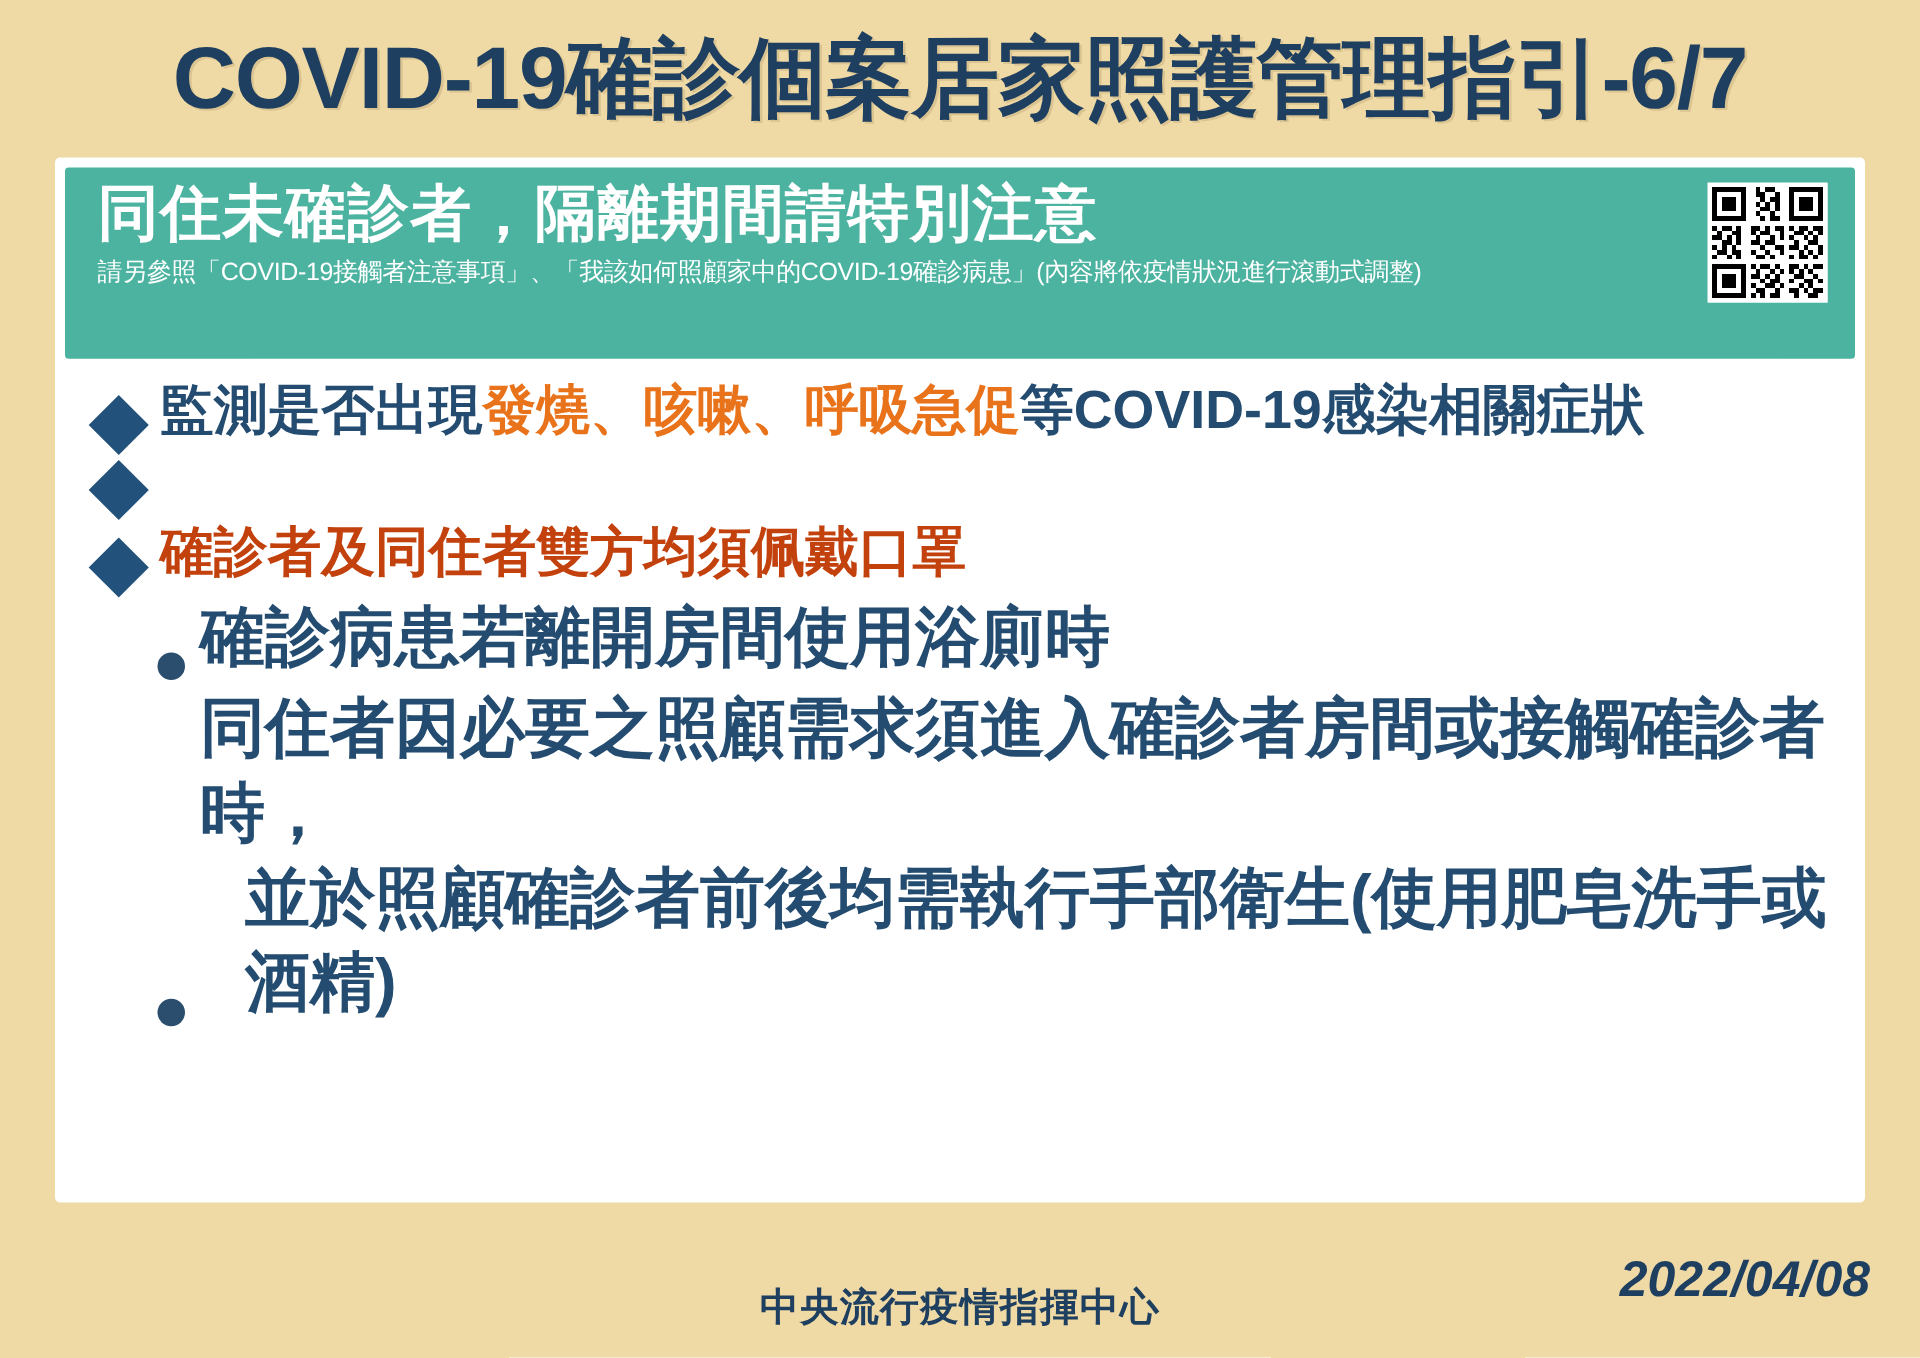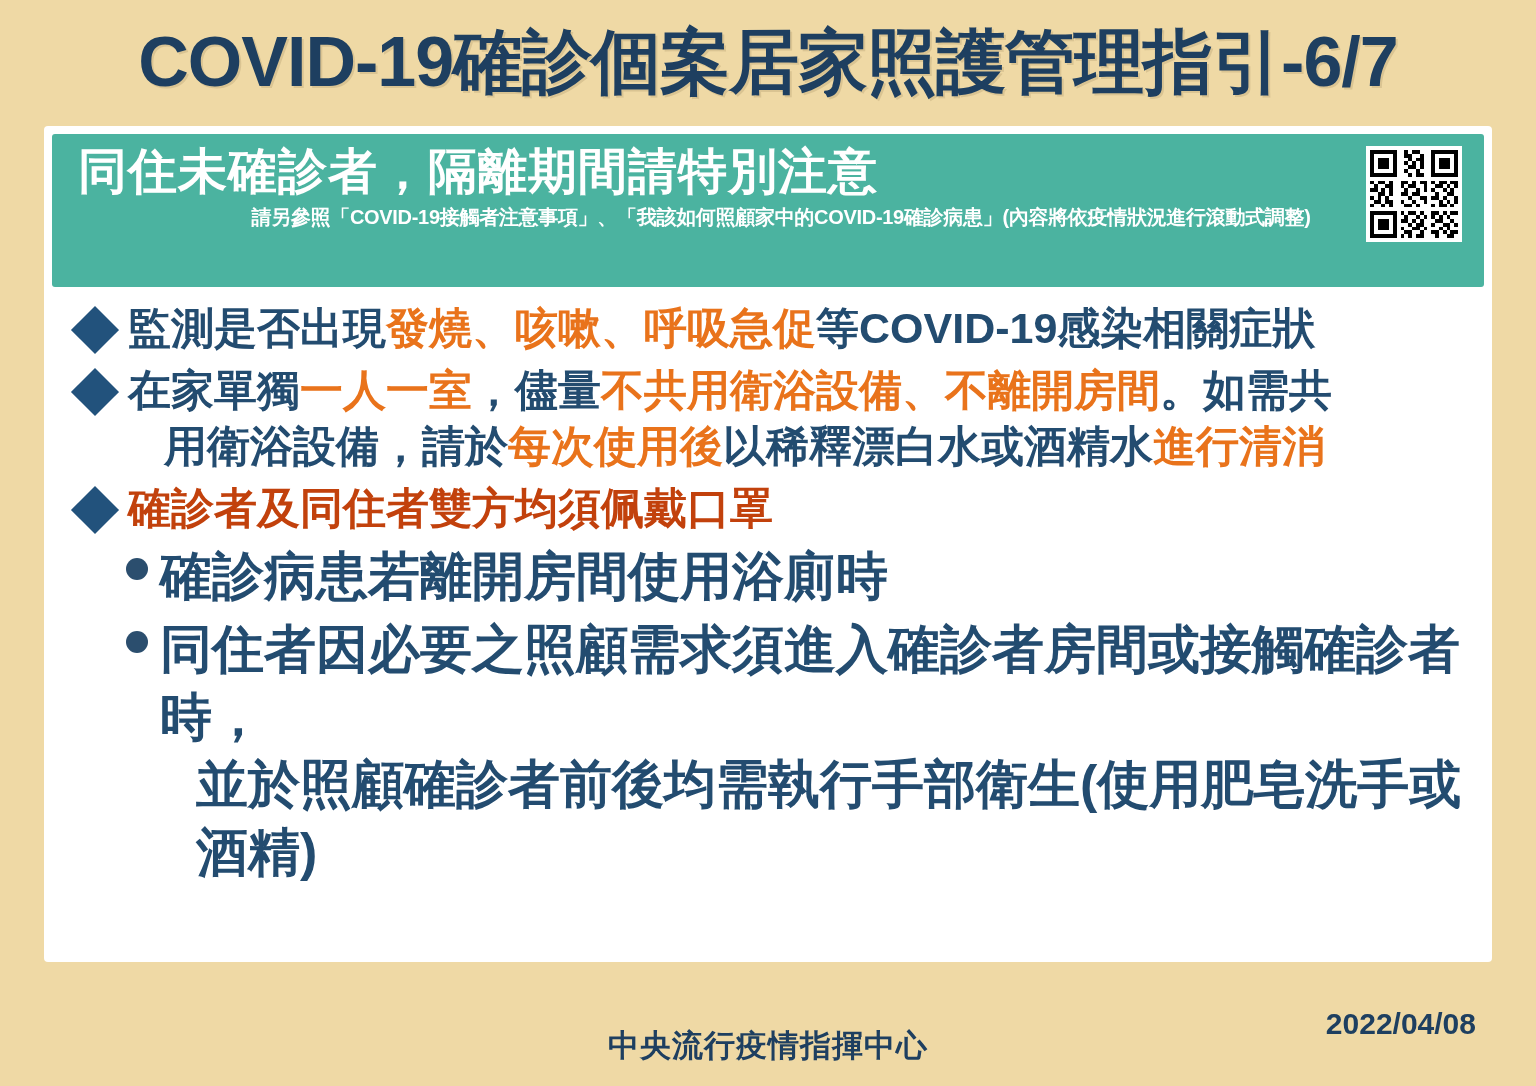--- a/index.html
+++ b/index.html
@@ -69,44 +69,43 @@
     color: #ffffff;
     font-size: 49px;
     font-weight: bold;
     line-height: 1.22;
     letter-spacing: 1px;
     white-space: nowrap;
   }
   .banner-sub {
     color: #ffffff;
     font-size: 20px;
-    font-weight: bold;
+    font-weight: normal;
     white-space: nowrap;
     margin-top: 2px;
     letter-spacing: -0.3px;
-    text-align: center;
   }
   .qr {
     position: absolute;
     right: 22px;
     top: 12px;
     width: 96px;
     height: 96px;
     background: #ffffff;
     padding: 0;
   }
   .qr svg { display: block; }
 
   
   .body-list {
     padding: 14px 26px 0 26px;
   }
   .row {
     display: flex;
-    align-items: flex-start;
+    align-items: flex-end;
     margin-bottom: 6px;
   }
   .diamond {
     flex: 0 0 auto;
     width: 34px;
     height: 34px;
     margin: 12px 16px 0 8px;
     background: #22527c;
     transform: rotate(45deg);
   }
@@ -143,25 +142,26 @@
   }
   .footer-center {
     font-size: 31px;
     font-weight: bold;
     color: #1e3f60;
     letter-spacing: 1px;
     margin-top: 44px;
   }
   .footer-date {
     position: absolute;
-    right: 60px;
-    font-size: 30px;
+    right: 40px;
+    font-size: 40px;
     font-weight: bold;
     color: #1e3f60;
     letter-spacing: 0px;
+    font-style: italic;
   }
 </style>
 </head>
 <body>
 
 <div class="poster">
 
   <div class="title-bar">
     <div class="title-text">COVID-19確診個案居家照護管理指引-6/7</div>
   </div>
@@ -307,24 +307,20 @@
 
       <div class="row">
         <div class="diamond"></div>
         <div class="row-text">
           <span>監測是否出現</span><span class="hl">發燒、咳嗽、呼吸急促</span><span>等COVID-19感染相關症狀</span>
         </div>
       </div>
 
       <div class="row">
         <div class="diamond"></div>
-        <div class="row-text">
-          <div><span>在家單獨</span><span class="hl">一人一室</span><span>，儘量</span><span class="hl">不共用衛浴設備、不離開房間</span><span>。如需共</span></div>
-          <div class="indent-sub"><span>用衛浴設備，請於</span><span class="hl">每次使用後</span><span>以稀釋漂白水或酒精水</span><span class="hl">進行清消</span></div>
-        </div>
       </div>
 
 
       <div class="row">
         <div class="diamond"></div>
         <div class="row-text all-orange">確診者及同住者雙方均須佩戴口罩</div>
       </div>
 
       <div class="row">
         <div class="dot"></div>

